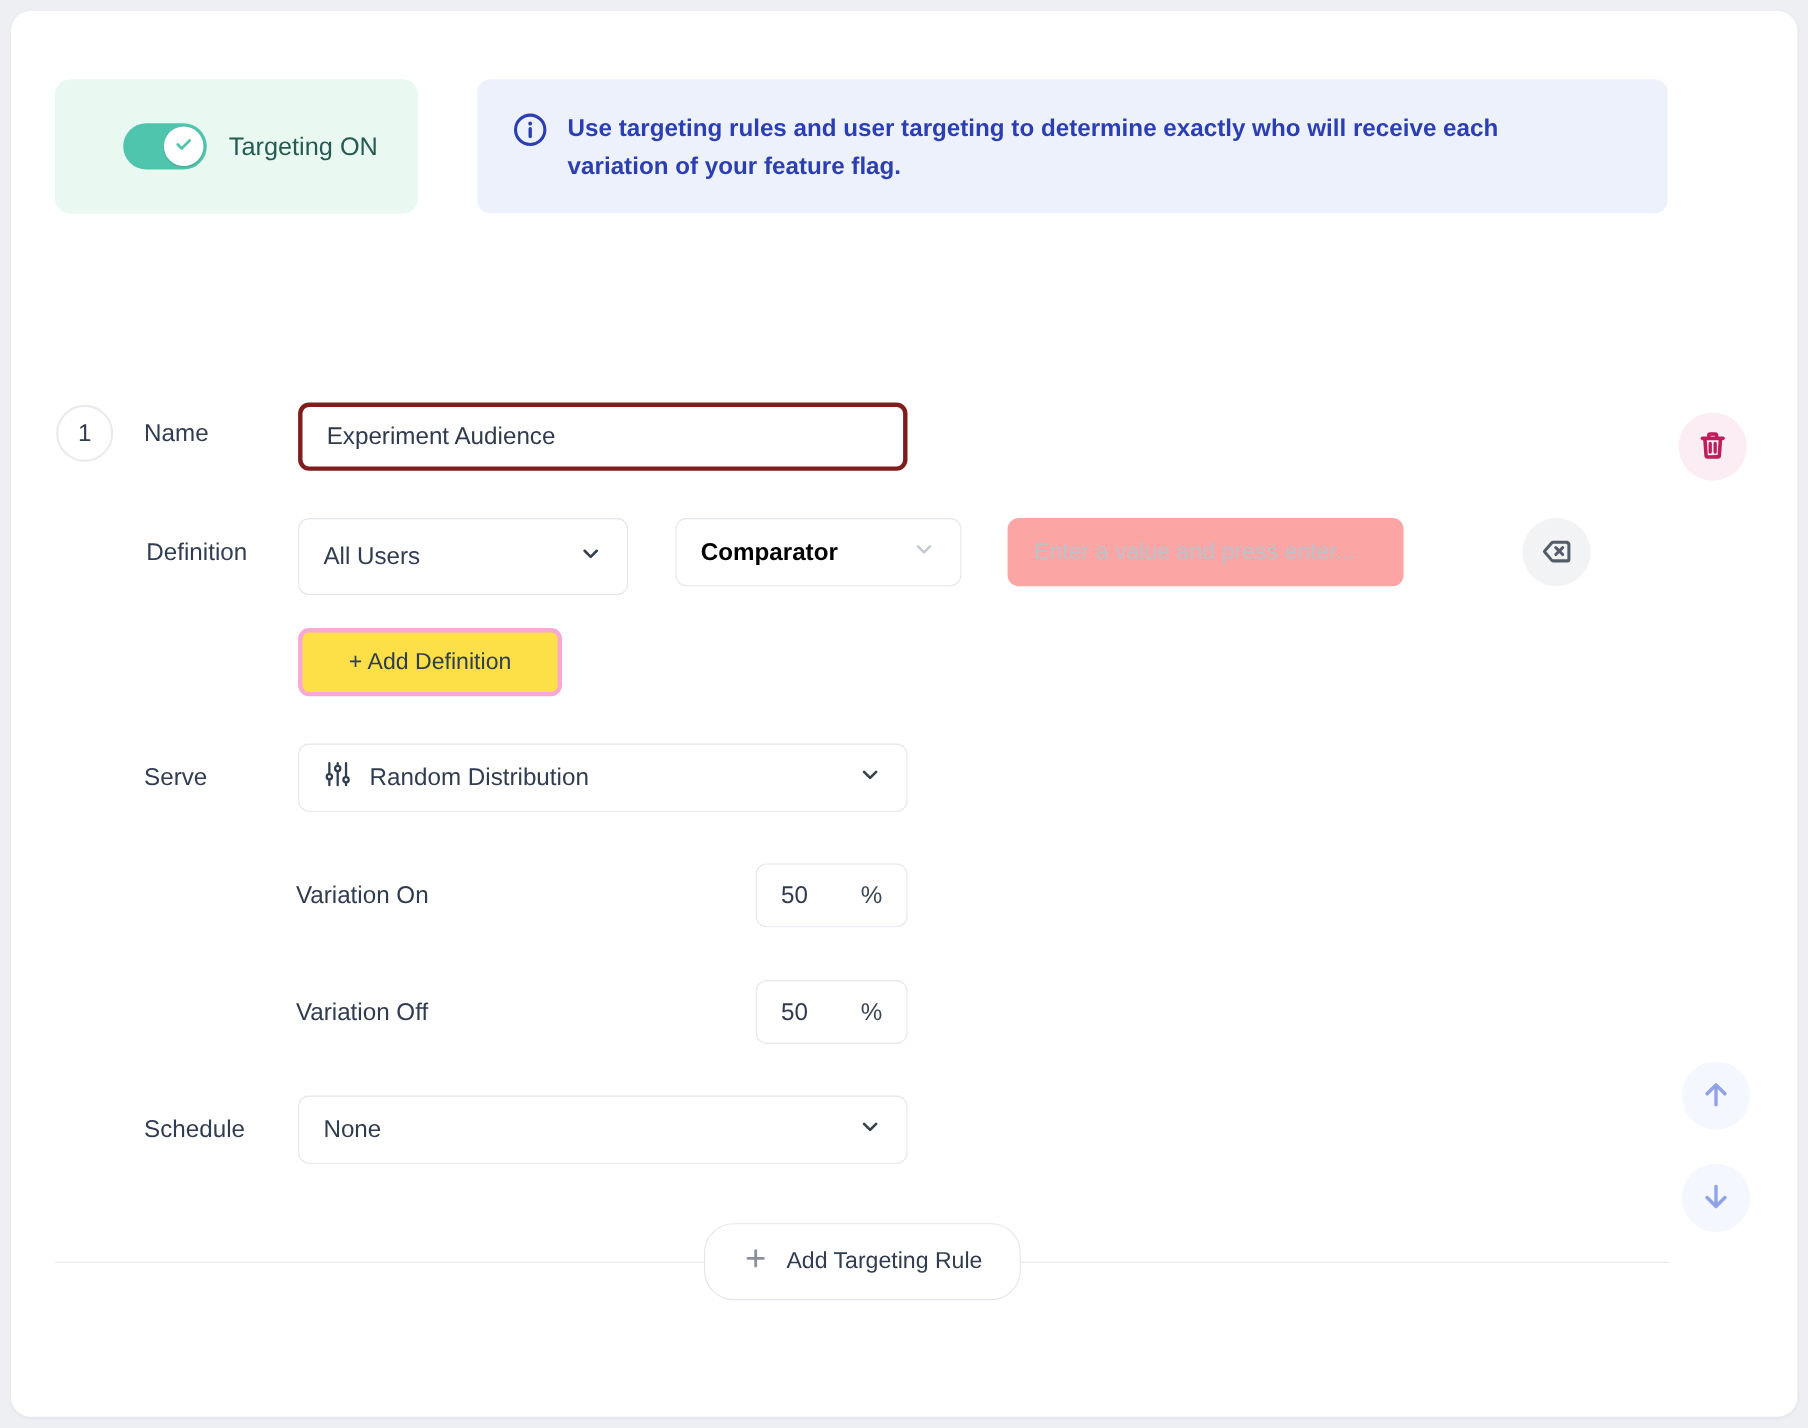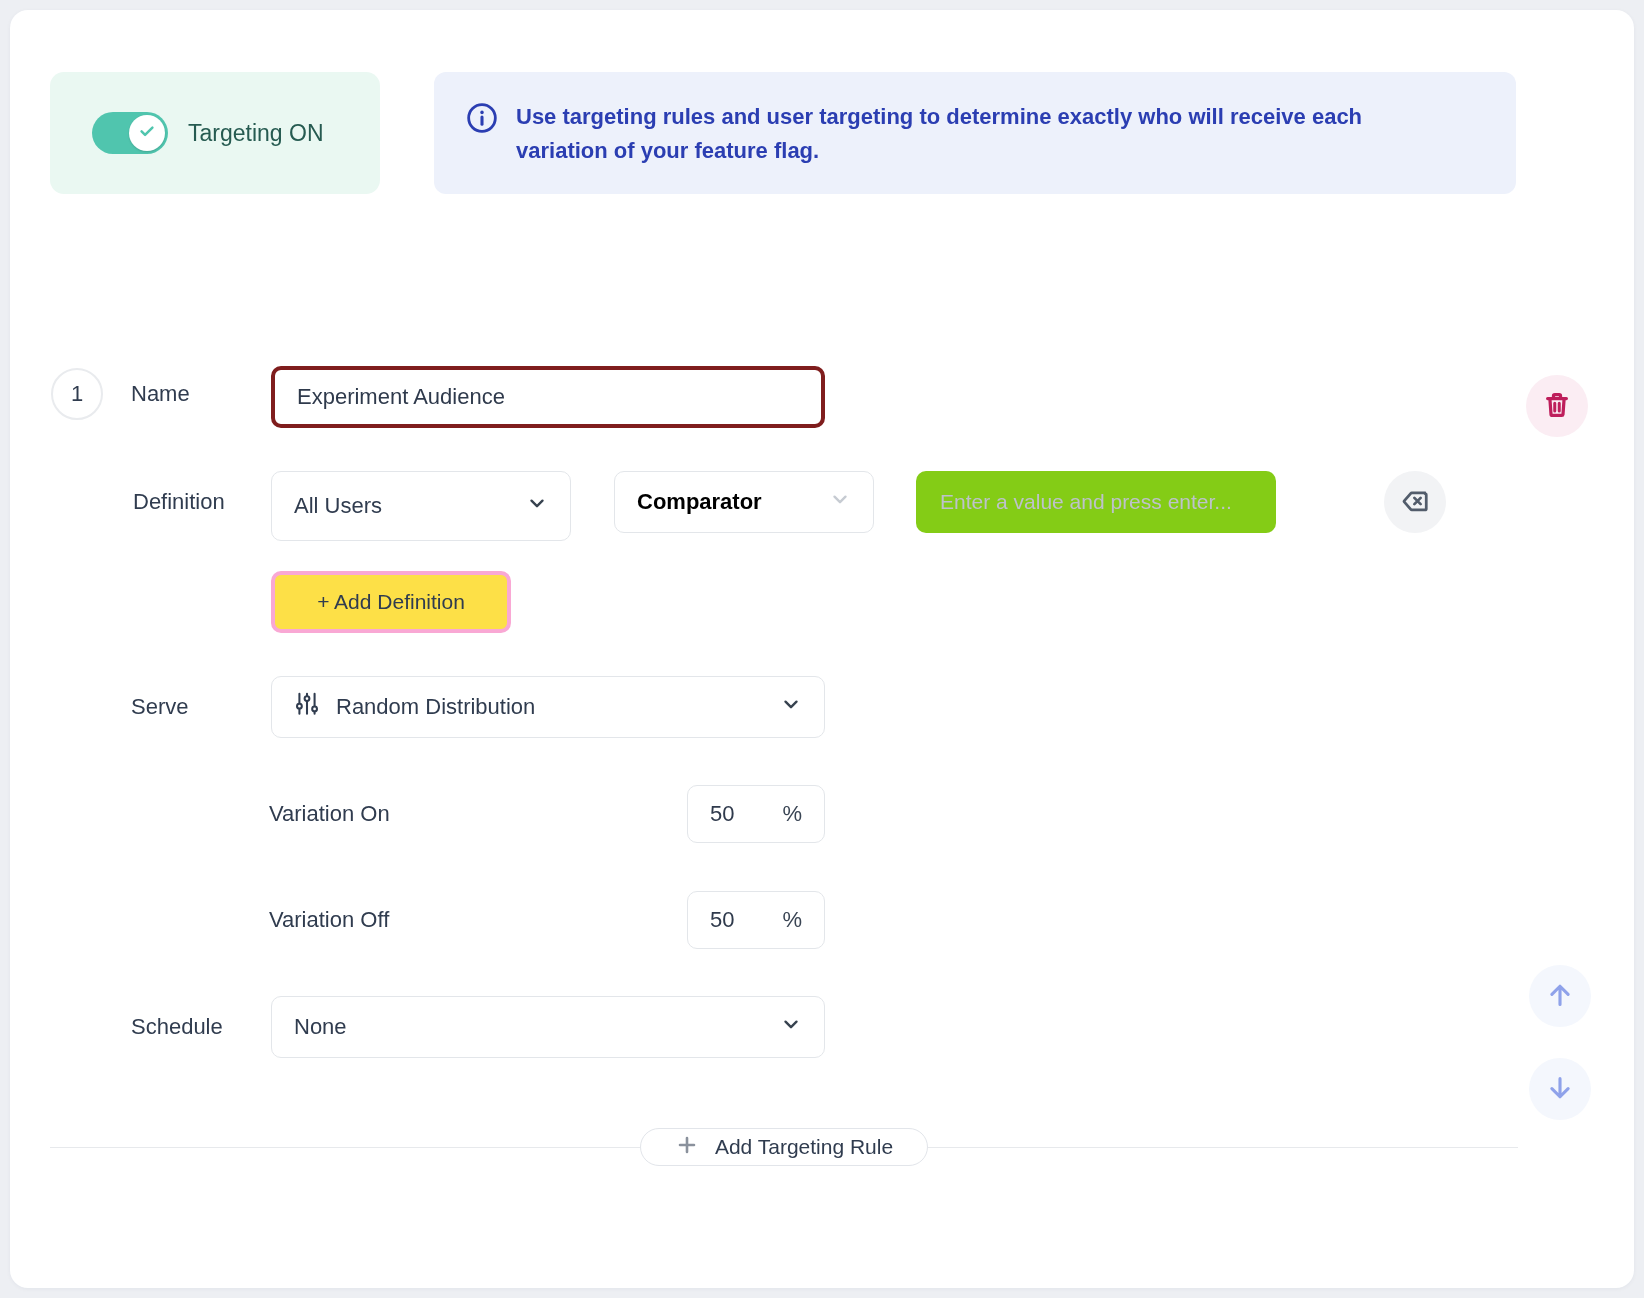--- a/index.html
+++ b/index.html
@@ -8,21 +8,21 @@
   #screen { position:relative; width:1644px; height:1298px; background:#EDEFF3; overflow:hidden; }
 
   .card {
     position:absolute; left:10px; top:10px; width:1624px; height:1278px;
     background:#FFFFFF; border-radius:18px; box-shadow:0 1px 4px rgba(20,40,80,.05);
   }
 
   
   .toggle-card {
     position:absolute; left:40px; top:62px; width:330px; height:122px;
-    background:#EAF8F2; border-radius:14px; display:flex; align-items:center; padding-left:42px; gap:20px;
+    background:#EAF8F2; border-radius:14px; display:flex; align-items:center; padding-left:62px; gap:20px;
   }
   .switch { position:relative; width:76px; height:42px; background:#50C5AE; border-radius:21px; cursor:pointer; flex:0 0 auto; }
   .knob { position:absolute; right:3px; top:3px; width:36px; height:36px; background:#FFFFFF; border-radius:50%;
           display:flex; align-items:center; justify-content:center; box-shadow:0 1px 2px rgba(0,0,0,.15); }
   .toggle-label { font-size:23px; font-weight:500; color:#265B51; }
 
   .banner {
     position:absolute; left:424px; top:62px; width:1082px; height:122px;
     background:#EDF1FB; border-radius:12px; display:flex; align-items:flex-start; padding:28px 90px 16px 32px; gap:18px;
   }
@@ -51,21 +51,21 @@
     position:absolute; left:261px; top:356px; width:554px; height:62px;
     border:4px solid #7f1d1d; border-radius:10px; padding:0 22px; font-size:22px; color:#2F3A4C; outline:none;
     font-family:inherit; background:#fff;
   }
   .icon-circle-btn {
     position:absolute; border:none; border-radius:50%; display:flex; align-items:center; justify-content:center; cursor:pointer;
   }
   .trash-btn { left:1516px; top:365px; width:62px; height:62px; background:#FBEDF3; }
   .value-entry {
     position:absolute; left:906px; top:461px; width:360px; height:62px;
-    background:#84cc16; border:none; border-radius:10px; padding:0 24px; font-size:21px; color:#3A4554; outline:none;
+    background:#fca5a5; border:none; border-radius:10px; padding:0 24px; font-size:21px; color:#3A4554; outline:none;
     font-family:inherit;
   }
   .value-entry::placeholder { color:#BDC2CA; }
   .backspace-btn { left:1374px; top:461px; width:62px; height:62px; background:#F2F3F5; }
 
   .add-def-btn {
     position:absolute; left:261px; top:561px; width:240px; height:62px;
     background:#fde047; border:4px solid #f9a8d4; border-radius:10px;
     font-size:21px; font-weight:500; color:#303C4F; cursor:pointer; font-family:inherit;
   }
@@ -82,21 +82,21 @@
   .pct-unit { font-size:22px; color:#3A4554; }
 
   .move-btn { width:62px; height:62px; background:#F4F7FD; }
   .up-btn   { left:1519px; top:955px; }
   .down-btn { left:1519px; top:1048px; }
 
   
   .footer-row { position:absolute; left:40px; top:1110px; width:1468px; height:54px; display:flex; align-items:center; }
   .footer-row .line { flex:1; height:1px; background:#E7E9EC; }
   .add-rule-btn {
-    height:38px; padding:0 34px; background:#fff; border:1px solid #E2E5EA; border-radius:27px;
+    height:70px; padding:0 34px; background:#fff; border:1px solid #E2E5EA; border-radius:27px;
     display:flex; align-items:center; gap:16px; font-size:21px; font-weight:500; color:#303C4F; cursor:pointer;
     font-family:inherit; white-space:nowrap;
   }
 </style>
 </head>
 <body>
 
 <div id="screen">
   <div class="card">
 

